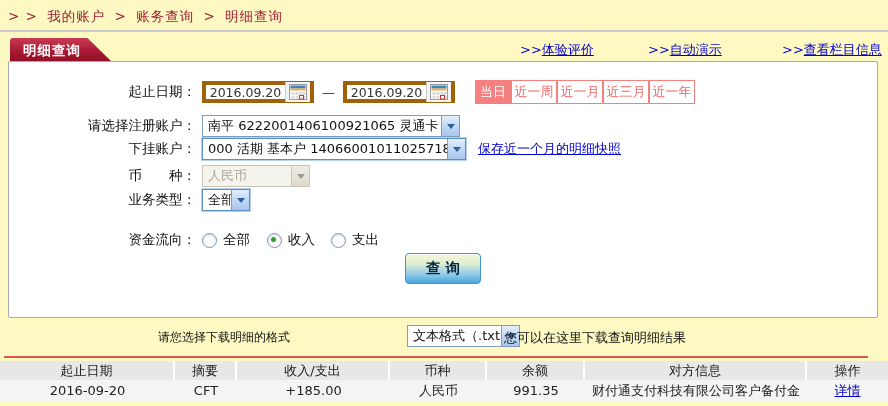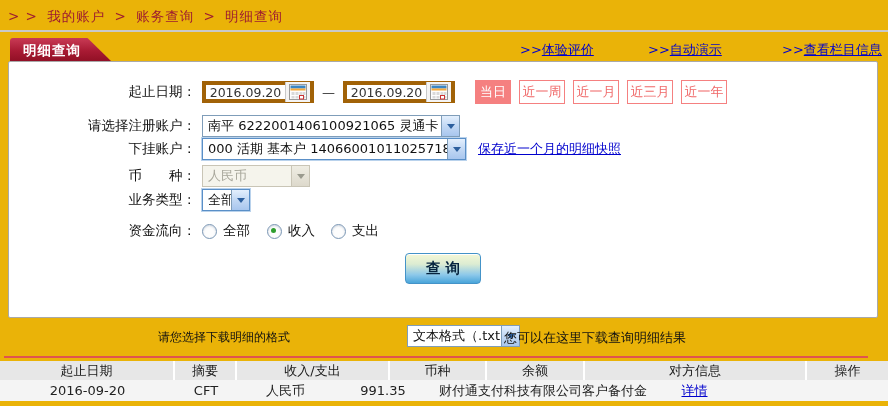--- a/index.html
+++ b/index.html
@@ -1,16 +1,16 @@
 <!DOCTYPE html>
 <html><head>
 <meta charset="utf-8">
 <style>
   html,body{margin:0;padding:0;background:#fff;}
-  .page{position:relative;width:888px;height:406px;background:#eab308;overflow:hidden;
+  .page{position:relative;width:888px;height:406px;background:#fef9c3;overflow:hidden;
         font-family:"DejaVu Sans",sans-serif;font-size:13px;color:#222;}
 
   
   .breadcrumb{position:absolute;left:8px;top:8px;color:#9c1b31;font-size:13.5px;letter-spacing:1px;}
   .breadcrumb span{margin-right:4px;}
   .topline{position:absolute;left:0;top:30px;width:888px;height:2px;background:#c9c9c9;}
 
   
   .tab{position:absolute;left:10px;top:38px;height:24px;width:102px;
        background:linear-gradient(180deg,#c93b55 0%,#a81a33 55%,#8f0f24 100%);
@@ -35,21 +35,21 @@
   
   .dateinput{display:flex;align-items:center;width:112px;height:22px;border:4px solid #a16207;
              background:#fff;box-sizing:border-box;}
   .dateinput input{flex:1;border:none;outline:none;width:70px;text-align:center;
                    font-family:"DejaVu Sans",sans-serif;font-size:12.5px;color:#333;background:transparent;}
   .calbtn{width:24px;height:20px;border-left:1px solid #c9c9c9;display:flex;align-items:center;
           justify-content:center;background:#f4f4f4;cursor:pointer;flex:none;}
   .dash{margin:0 8px;color:#333;}
 
   
-  .preset{height:24px;width:46px;margin-left:8px;border:1px solid #f58080;background:#fff;color:#f06a6a;
+  .preset{height:24px;width:46px;border:1px solid #f58080;background:#fff;color:#f06a6a;
           font-size:13px;display:flex;align-items:center;justify-content:center;cursor:pointer;box-sizing:border-box;}
   .preset.first{width:36px;margin-left:20px;}
   .preset.active{background:#f58080;color:#fff;}
 
   
   .sel{display:flex;align-items:center;height:22px;border:1px solid #7f9db9;background:#fff;
        box-sizing:border-box;cursor:pointer;}
   .sel .val{flex:1;padding-left:5px;font-size:13px;color:#111;white-space:nowrap;overflow:hidden;}
   .sel .arrow{width:17px;height:20px;flex:none;border-left:1px solid #7f9db9;
               background:linear-gradient(180deg,#e3effd 0%,#c2d8f4 50%,#a8c6ee 100%);
@@ -220,21 +220,21 @@
     <div class="fcontent">
       <div class="sel focused" style="width:48px;">
         <span class="val">全部</span>
         <span class="arrow">
             <span class="tri"></span>
           </span>
       </div>
     </div>
   </div>
 
-  <div class="frow" style="top:219px;">
+  <div class="frow" style="top:228px;">
     <div class="flabel">资金流向：</div>
     <div class="fcontent">
       <div class="radio-opt">
         <span class="radio"></span>
         <span class="rlabel">全部</span>
       </div>
       <div class="radio-opt ro-1">
         <span class="radio checked"></span>
         <span class="rlabel">收入</span>
       </div>
@@ -262,19 +262,20 @@
     <div class="cell c1">摘要</div>
     <div class="cell c2">收入/支出</div>
     <div class="cell c3">币种</div>
     <div class="cell c4">余额</div>
     <div class="cell c5">对方信息</div>
     <div class="cell c6">操作</div>
   </div>
   <div class="trow">
     <div class="cell c0">2016-09-20</div>
     <div class="cell c1">CFT</div>
+    <div class="cell c2 amount">+185.00</div>
     <div class="cell c3">人民币</div>
     <div class="cell c4">991.35</div>
     <div class="cell c5">财付通支付科技有限公司客户备付金</div>
     <div class="cell c6"><span class="detail-link">详情</span></div>
   </div>
 
 </div>
 
 </body></html>

